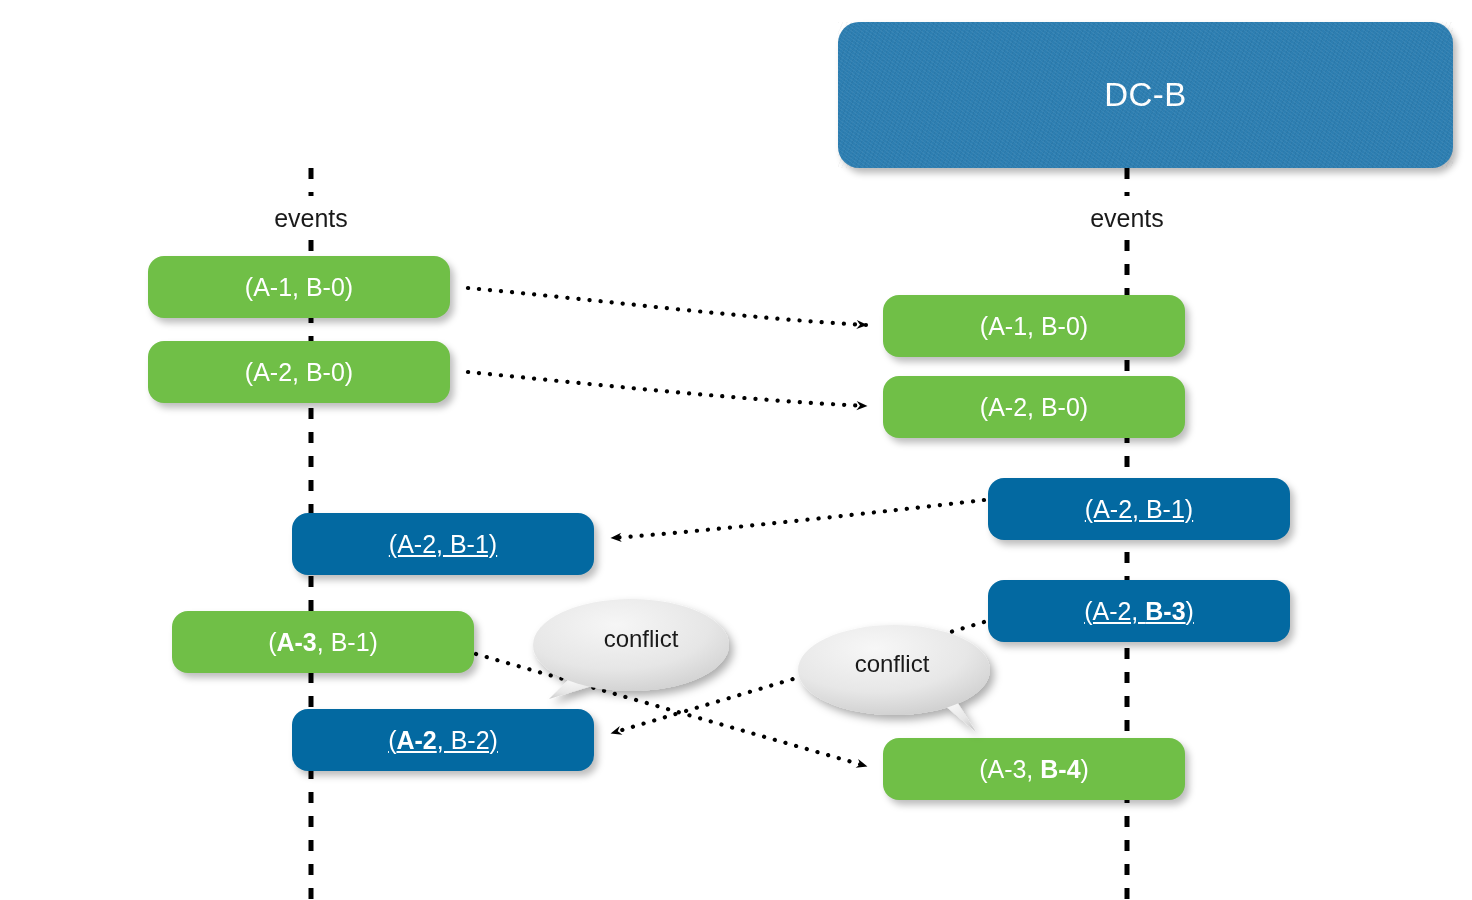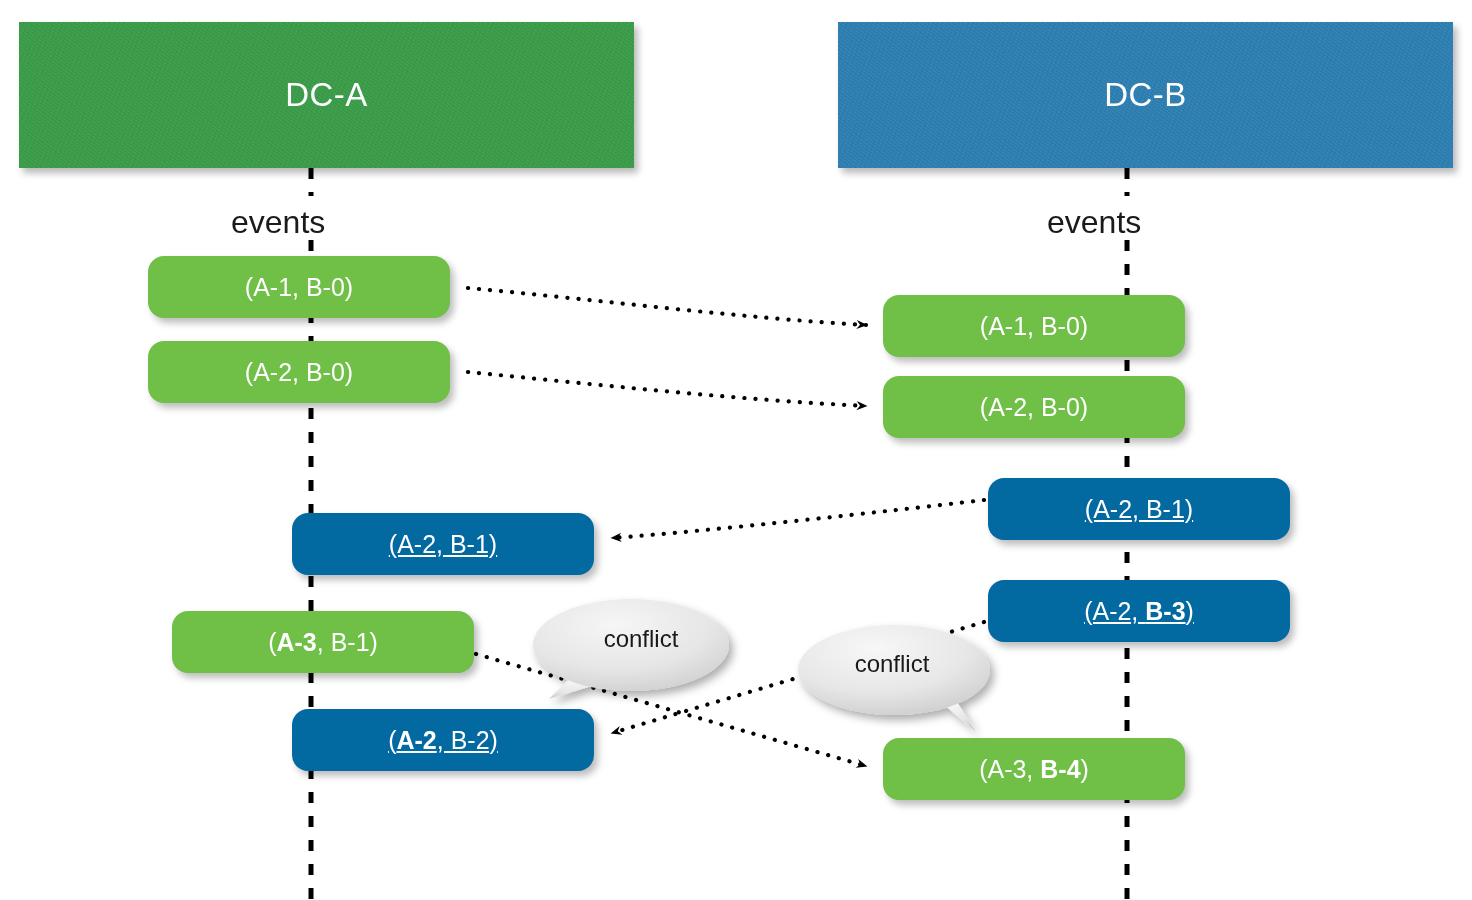--- a/index.html
+++ b/index.html
@@ -44,37 +44,38 @@
   }
   #dc-a-header {
     left: 19px; top: 22px;
     width: 615px; height: 146px;
     background: #3a9b48;
   }
   #dc-b-header {
     left: 838px; top: 22px;
     width: 615px; height: 146px;
     background: #2d7eb1;
+    border-radius: 21px;
   }
   
   .tex {
     position: absolute;
     left: 0; top: 0; right: 0; bottom: 0;
     opacity: 0.10;
     background-image:
       repeating-linear-gradient(37deg, rgba(255,255,255,0.5) 0 1px, rgba(0,0,0,0) 1px 3px),
       repeating-linear-gradient(113deg, rgba(0,0,0,0.35) 0 1px, rgba(0,0,0,0) 1px 4px);
     pointer-events: none;
   }
   
   .events-label {
     position: absolute;
-    font-size: 32px;
+    font-size: 25px;
     color: #1a1a1a;
-    text-align: left;
+    text-align: center;
     font-family: "Liberation Sans", sans-serif;
     white-space: nowrap;
   }
   #events-label-a { left: 231px; top: 204px; width: 160px; }
   #events-label-b { left: 1047px; top: 204px; width: 160px; }
   
   .pill {
     position: absolute;
     height: 62px;
     border-radius: 16px;
@@ -116,24 +117,20 @@
     width: 236px;
     height: 135px;
     z-index: 1;
   }
 </style>
 </head>
 <body>
 
 <div class="canvas">
 
-  <div class="dc-header" id="dc-a-header">
-    <div class="tex"></div>
-    <span class="dc-title">DC-A</span>
-  </div>
 
   <div class="dc-header" id="dc-b-header">
     <div class="tex"></div>
     <span class="dc-title">DC-B</span>
   </div>
 
   <svg class="layer" viewBox="0 0 1472 900">
     <defs>
       <marker id="arrowRight" markerWidth="13" markerHeight="13" refX="10" refY="5.2" orient="auto" markerUnits="userSpaceOnUse">
         <path d="M0.5,0.6 L11.5,5.2 L0.5,9.8 L4,5.2 Z" fill="#000000"></path>

